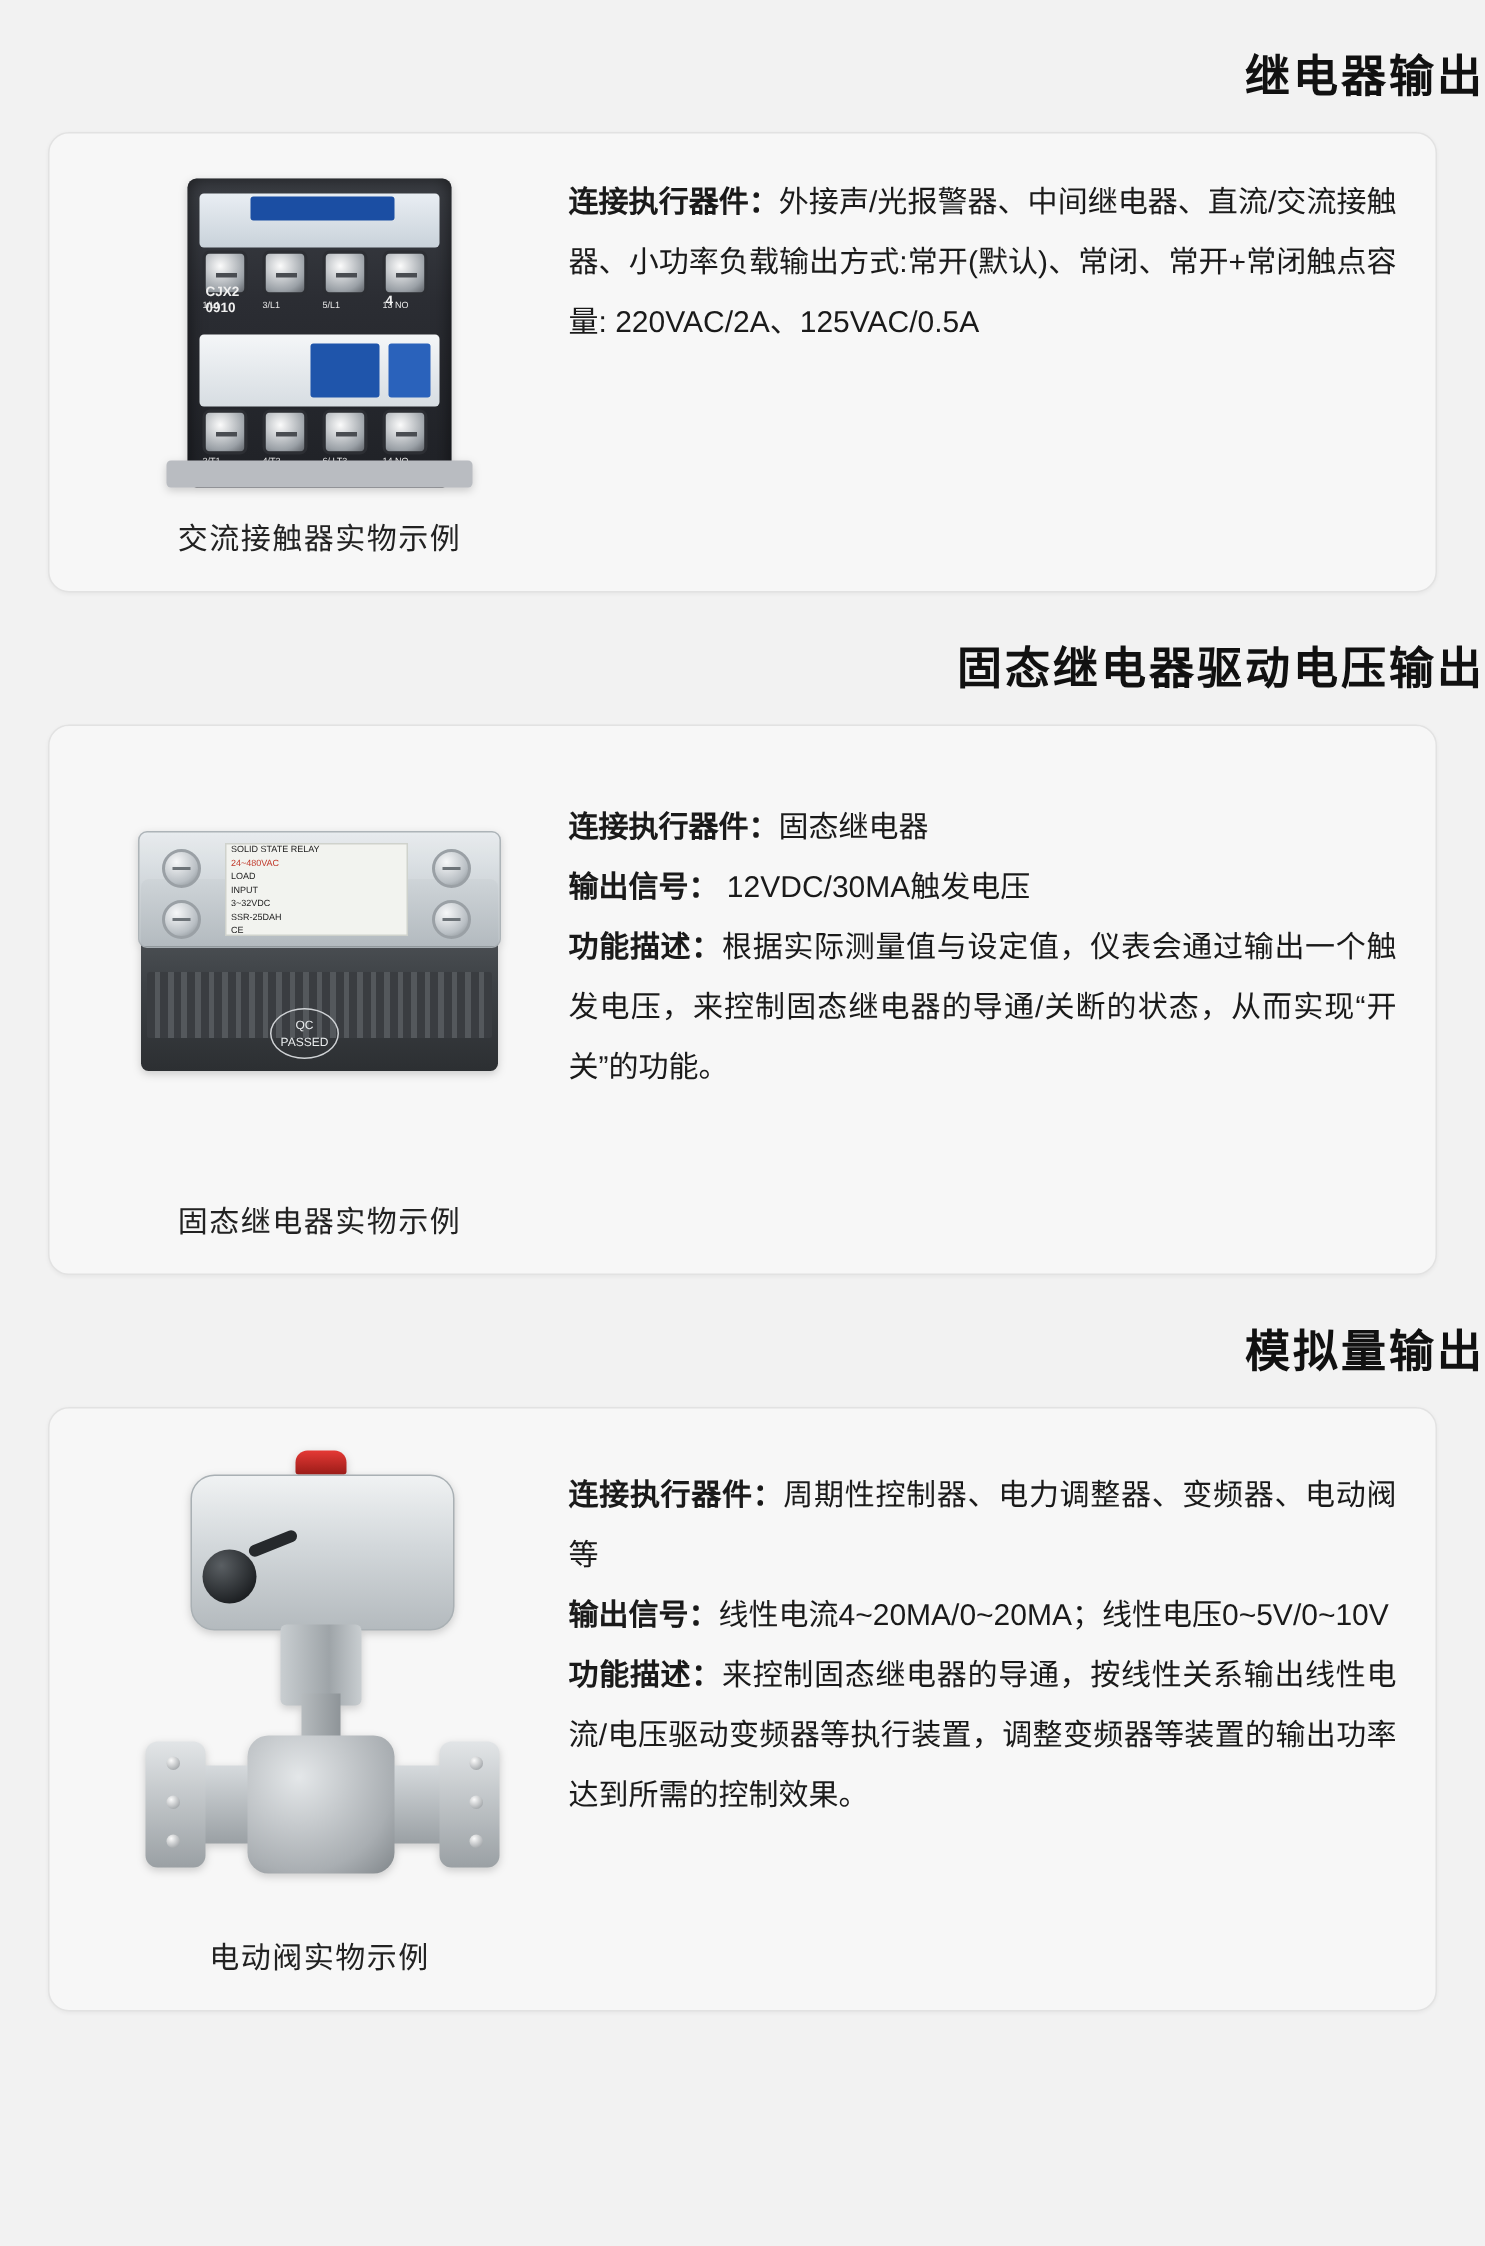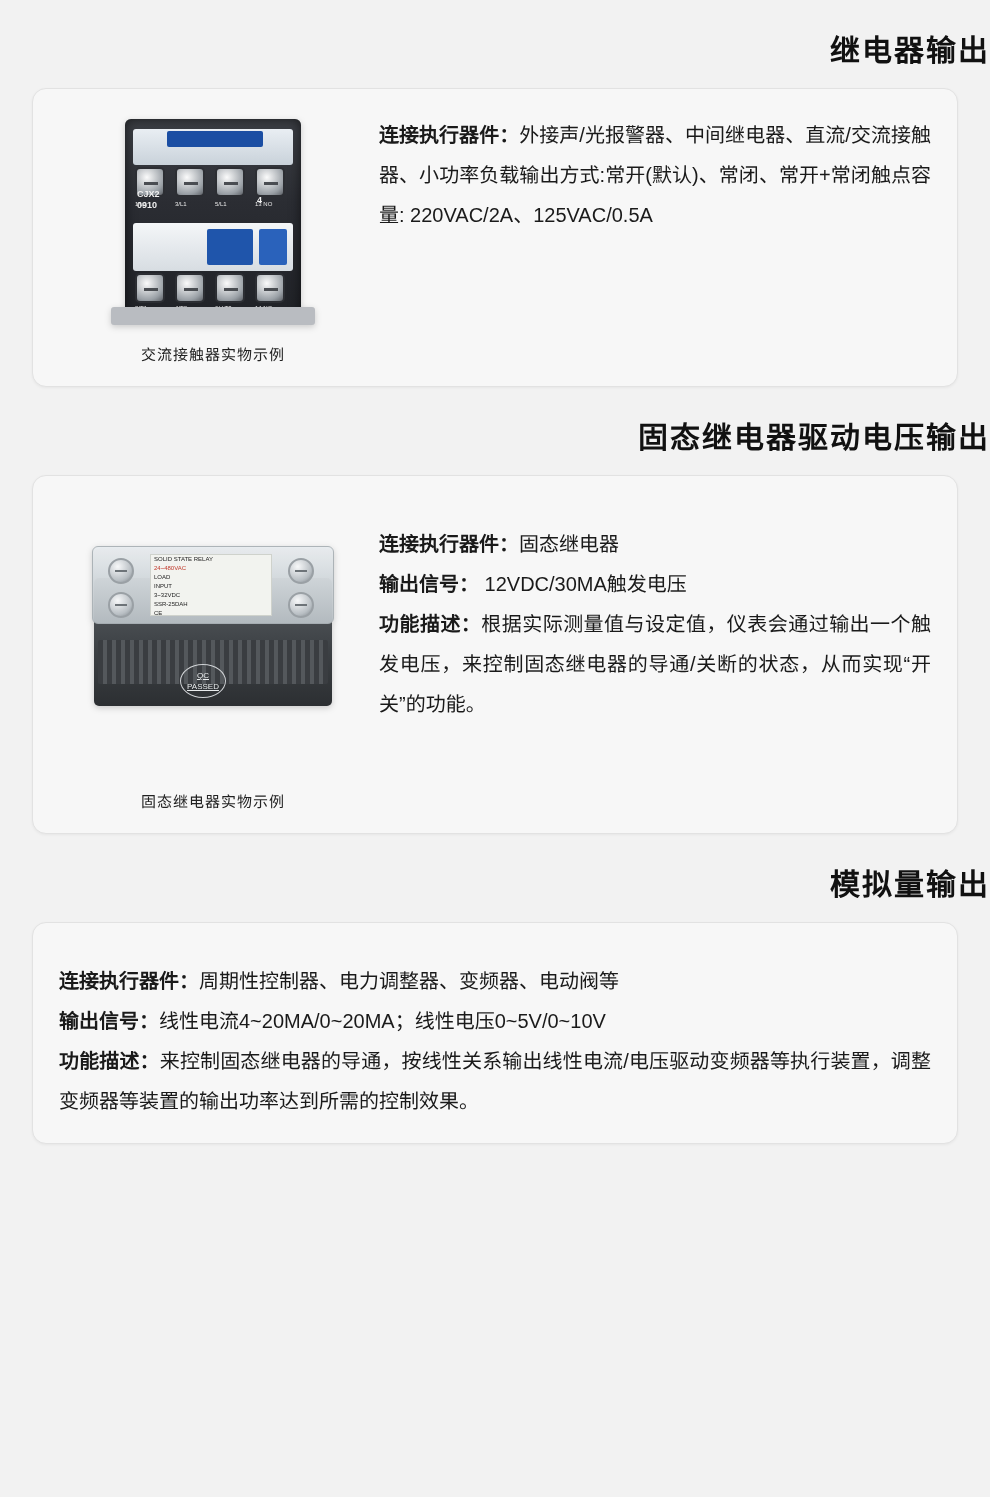--- a/index.html
+++ b/index.html
@@ -48,21 +48,21 @@
   }
   .card-media {
     width: 320px;
     flex: 0 0 320px;
     display: flex;
     flex-direction: column;
     align-items: center;
     justify-content: flex-start;
   }
   .card-caption {
-    font-size: 15px;
+    font-size: 20px;
     color: #222;
     margin-top: 10px;
     text-align: center;
     letter-spacing: 1px;
   }
   .card-body {
     flex: 1 1 auto;
     padding-left: 6px;
     padding-top: 4px;
   }
@@ -231,21 +231,20 @@
     left: 96px; top: 142px;
     width: 46px; height: 34px;
     border: 1px solid #cfd2d5;
     border-radius: 50%;
     color: #e9eced;
     font-size: 8px;
     text-align: center;
     line-height: 11px;
     padding-top: 5px;
     box-sizing: border-box;
-    text-decoration: underline;
   }
   
   .valve {
     position: relative;
     width: 288px;
     height: 318px;
   }
   .v-cap {
     position: absolute;
     left: 128px; top: 6px;
@@ -423,20 +422,42 @@
         <p class="para">
           <b>功能描述：</b><span>根据实际测量值与设定值，仪表会通过输出一个触发电压，来控制固态继电器的导通/关断的状态，从而实现“开关”的功能。</span>
         </p>
       </div>
     </div>
   </div>
 
   <div class="section">
     <h2 class="section-title">模拟量输出</h2>
     <div class="card" style="margin-bottom:30px;">
+      <div class="card-media">
+        <div class="valve media-shadow">
+          <div class="v-cap"></div>
+          <div class="v-actuator"></div>
+          <div class="v-knob"></div>
+          <div class="v-knob-arm"></div>
+          <div class="v-neck"></div>
+          <div class="v-stem"></div>
+          <div class="v-pipe-l"></div>
+          <div class="v-pipe-r"></div>
+          <div class="v-body"></div>
+          <div class="v-flange-l"></div>
+          <div class="v-flange-r"></div>
+          <div class="v-bolt" style="left:42px; top:210px;"></div>
+          <div class="v-bolt" style="left:42px; top:236px;"></div>
+          <div class="v-bolt" style="left:42px; top:262px;"></div>
+          <div class="v-bolt" style="left:244px; top:210px;"></div>
+          <div class="v-bolt" style="left:244px; top:236px;"></div>
+          <div class="v-bolt" style="left:244px; top:262px;"></div>
+        </div>
+        <div class="card-caption">电动阀实物示例</div>
+      </div>
       <div class="card-body" style="padding-top:16px;">
         <p class="para">
           <b>连接执行器件：</b><span>周期性控制器、电力调整器、变频器、电动阀等</span>
         </p>
         <p class="para">
           <b>输出信号：</b><span>线性电流4~20MA/0~20MA；线性电压0~5V/0~10V</span>
         </p>
         <p class="para">
           <b>功能描述：</b><span>来控制固态继电器的导通，按线性关系输出线性电流/电压驱动变频器等执行装置，调整变频器等装置的输出功率达到所需的控制效果。</span>
         </p>

